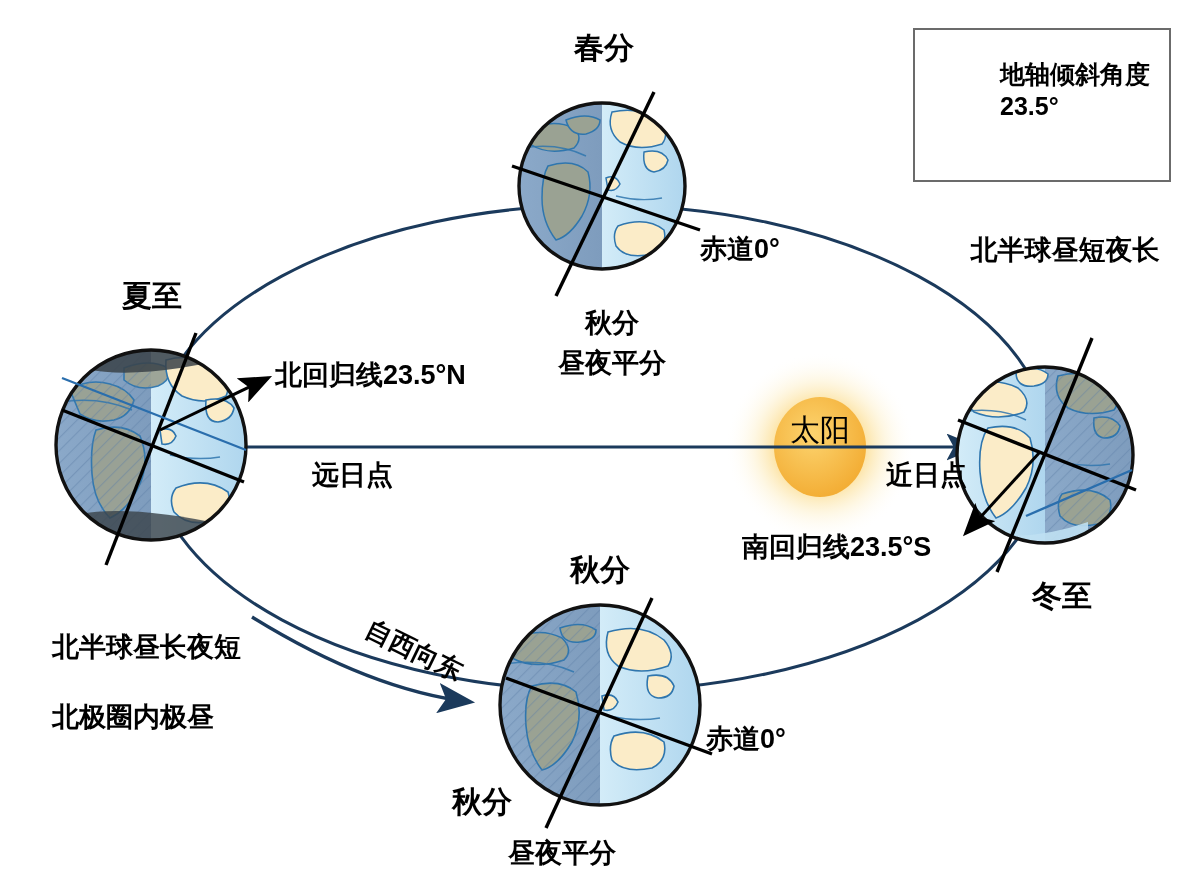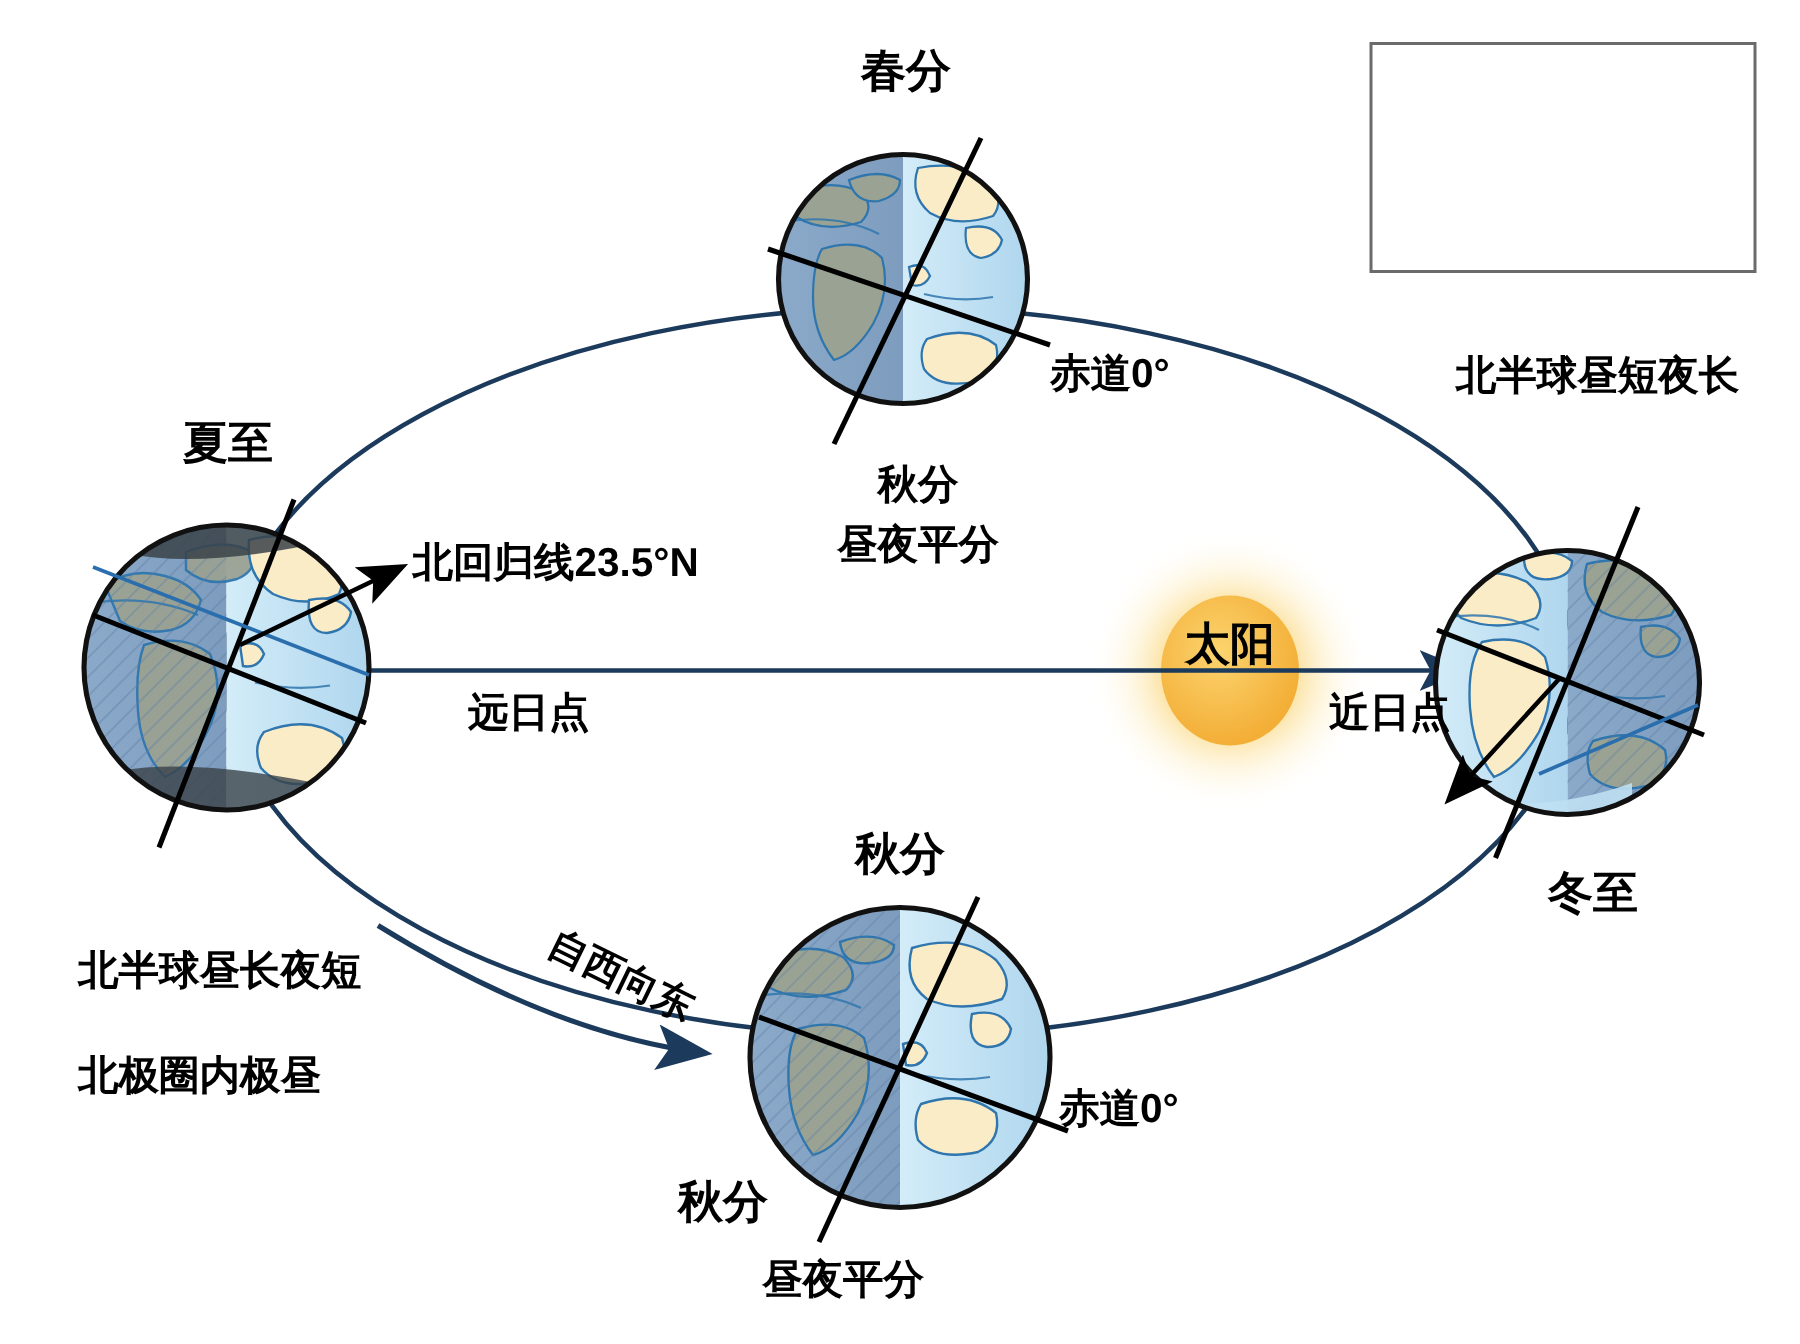--- a/index.html
+++ b/index.html
@@ -58,21 +58,21 @@
     line-height: 1.28;
     white-space: pre;
     font-family: "Liberation Sans", "DejaVu Sans", sans-serif;
   }
   .sun-label {
     position: absolute;
     left: 820px;
     top: 430px;
     transform: translate(-50%, -50%);
     font-size: 30px;
-    font-weight: bold;
+    font-weight: normal;
     color: #000;
     white-space: pre;
   }
   .rot-label {
     position: absolute;
     left: 375px;
     top: 612px;
     font-size: 26px;
     font-weight: bold;
     color: #000;
@@ -274,20 +274,21 @@
       <line x1="934" y1="163" x2="1038" y2="163" stroke="#6b6b6b" stroke-width="3.2"></line>
       <line x1="946" y1="55" x2="946" y2="163" stroke="#111111" stroke-width="2.8"></line>
       <line x1="946" y1="163" x2="994" y2="63" stroke="#3d72a8" stroke-width="4"></line>
       <path d="M 946 83 q 22 16 28 36" fill="none" stroke="#111" stroke-width="2.4"></path>
       <line x1="940" y1="83" x2="952" y2="83" stroke="#111" stroke-width="2.4"></line>
       <line x1="966" y1="116" x2="996" y2="116" stroke="#111" stroke-width="2.4"></line>
     </g>
   </svg>
 
   <div class="legend-box"></div>
+  <div class="legend-text"><span>地轴倾斜角度</span><br><span>23.5°</span></div>
 
   <div class="sun-label">太阳</div>
 
   <div class="lbl f30 c" style="left:152px; top:278px;">夏至</div>
 
   <div class="lbl f27" style="left:275px; top:360px;">北回归线23.5°N</div>
 
   <div class="lbl f27" style="left:272px; top:460px;margin-left:40px;">远日点</div>
 
   <div class="lbl f27" style="left:52px; top:632px;">北半球昼长夜短</div>
@@ -299,20 +300,21 @@
 
   <div class="lbl f27" style="left:700px; top:234px;">赤道0°</div>
 
   <div class="lbl f27 c" style="left:612px; top:308px;">秋分</div>
   <div class="lbl f27 c" style="left:612px; top:348px;">昼夜平分</div>
 
   <div class="lbl f27 c" style="left:1065px; top:235px;">北半球昼短夜长</div>
 
   <div class="lbl f27" style="left:860px; top:460px;margin-left:26px;">近日点</div>
 
+  <div class="lbl f27" style="left:742px; top:532px;">南回归线23.5°S</div>
 
   <div class="lbl f30 c" style="left:1062px; top:578px;">冬至</div>
 
   <div class="lbl f30 c" style="left:600px; top:552px;">秋分</div>
 
   <div class="lbl f27" style="left:706px; top:724px;">赤道0°</div>
 
   <div class="lbl f30" style="left:452px; top:784px;">秋分</div>
   <div class="lbl f27" style="left:508px; top:838px;">昼夜平分</div>
 

